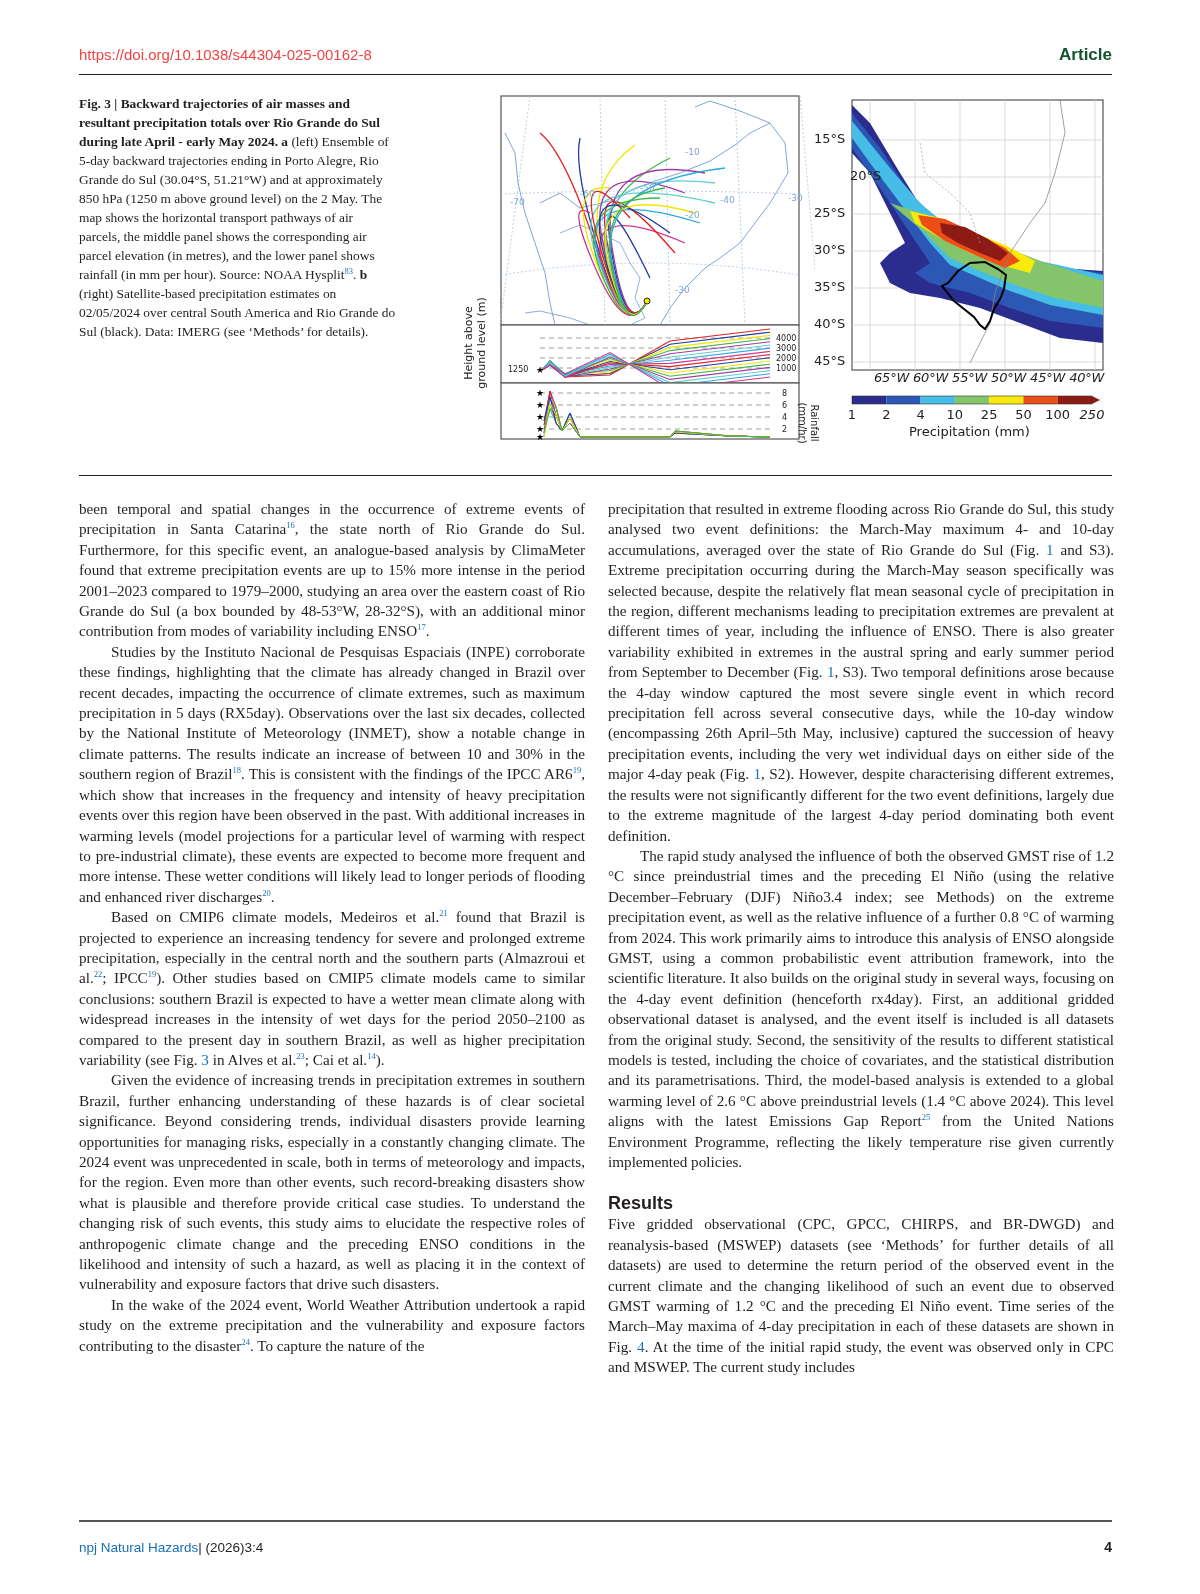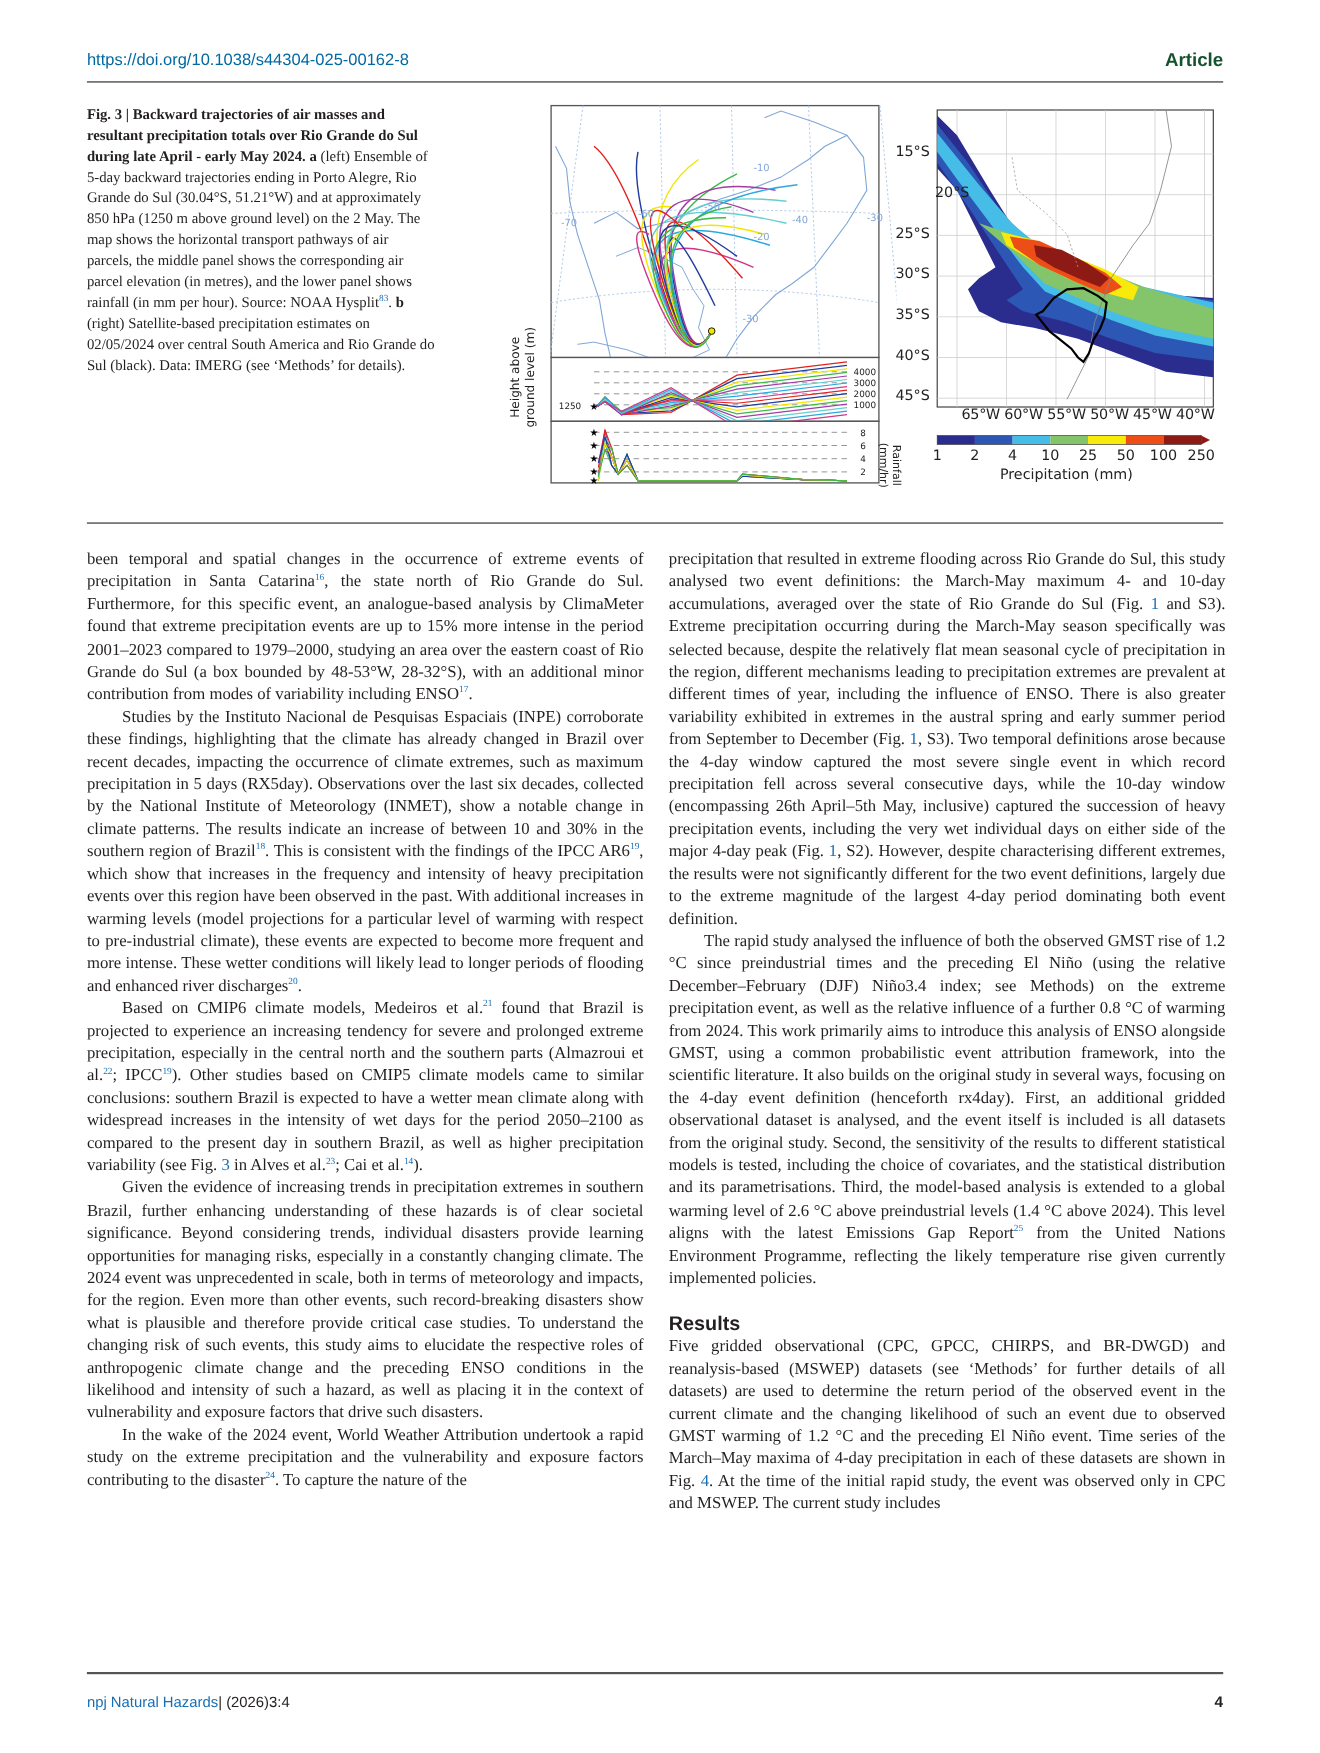--- a/index.html
+++ b/index.html
@@ -1,36 +1,36 @@
 <!DOCTYPE html>
 <html><head>
 <meta charset="utf-8">
 <style>
   html, body { margin: 0; padding: 0; background: #ffffff; }
   body { width: 1200px; height: 1594px; position: relative; overflow: hidden; font-family: "Liberation Serif", serif; color: #231f20; }
-  .header-doi { position: absolute; left: 79px; top: 46px; font-family: "Liberation Sans", sans-serif; font-size: 15px; color: #0369a1; }
+  .header-doi { position: absolute; left: 79px; top: 46px; font-family: "Liberation Sans", sans-serif; font-size: 15px; color: #ef4444; }
   .header-type { position: absolute; right: 88px; top: 45px; font-family: "Liberation Sans", sans-serif; font-size: 17px; font-weight: bold; color: #14532d; }
   .rule-top { position: absolute; left: 79px; right: 88px; top: 74px; height: 1px; background: #231f20; }
   .rule-fig { position: absolute; left: 79px; right: 88px; top: 475px; height: 1px; background: #231f20; }
   .rule-foot { position: absolute; left: 79px; right: 88px; top: 1520px; height: 2px; background: #555; }
 
   .caption { position: absolute; left: 79px; top: 94px; width: 318px; font-size: 13.4px; line-height: 19px; }
   .caption b { font-weight: bold; }
   sup.ref { color: #1a6fb4; font-size: 8.5px; vertical-align: super; line-height: 0; }
   .xref { color: #1a6fb4; }
 
   
   .fig-a { position: absolute; left: 470px; top: 93px; width: 345px; height: 350px; }
   .ylabel-height { position: absolute; left: -8px; top: 305px; transform-origin: left top; transform: rotate(-90deg); font-family: "DejaVu Sans", sans-serif; font-size: 11px; line-height: 13px; text-align: center; width: 110px; color: #222; }
   .ylabel-rain { position: absolute; left: 350px; top: 300px; transform-origin: left top; transform: rotate(90deg); font-family: "DejaVu Sans", sans-serif; font-size: 10px; line-height: 12px; text-align: center; width: 60px; color: #222; }
 
   
   .fig-b { position: absolute; left: 830px; top: 93px; width: 290px; height: 352px; }
   .lat-label { position: absolute; font-family: "DejaVu Sans", sans-serif; font-size: 13px; color: #222; }
-  .lon-labels { position: absolute; left: 44px; top: 277px; font-family: "DejaVu Sans", sans-serif; font-size: 13px; color: #222; letter-spacing: -0.2px; }
+  .lon-labels { position: absolute; left: 44px; top: 277px; font-family: "DejaVu Sans", sans-serif; font-size: 13px; color: #222; letter-spacing: -0.2px; font-style: italic; }
   .cbar-tick { position: absolute; top: 314px; font-family: "DejaVu Sans", sans-serif; font-size: 13px; color: #222; transform: translateX(-50%); }
   .cbar-title { position: absolute; left: 79px; top: 331px; font-family: "DejaVu Sans", sans-serif; font-size: 13px; color: #222; }
 
   .col { position: absolute; top: 499px; width: 506px; font-size: 15.2px; line-height: 20.4px; text-align: justify; }
   .col p { margin: 0; }
   .col p.indent { text-indent: 32px; }
   .col-left { left: 79px; }
   .col-right { left: 608px; }
   .h-results { font-family: "Liberation Sans", sans-serif; font-weight: bold; font-size: 18px; margin-top: 20px !important; line-height: 22px; text-align: left; }
   .h-sub { font-family: "Liberation Sans", sans-serif; font-weight: bold; font-size: 15px; line-height: 20px; text-align: left; }
@@ -233,21 +233,21 @@
     </div>
   <div class="lon-labels">65°W 60°W 55°W 50°W 45°W 40°W</div>
   <div id="pb-cbar-ticks">
       <div class="cbar-tick" style="left: 22px;">1</div>
       <div class="cbar-tick" style="left: 56.2857px;">2</div>
       <div class="cbar-tick" style="left: 90.5714px;">4</div>
       <div class="cbar-tick" style="left: 124.857px; text-align: center;">10</div>
       <div class="cbar-tick" style="left: 159.143px;">25</div>
       <div class="cbar-tick" style="left: 193.429px;">50</div>
       <div class="cbar-tick" style="left: 227.714px;">100</div>
-      <div class="cbar-tick" style="left: 262px;">250</div>
+      <div class="cbar-tick" style="left: 262px; font-style: italic;">250</div>
     </div>
   <div class="cbar-title">Precipitation (mm)</div>
 </div>
 
 <div class="rule-fig"></div>
 
 <div class="col col-left" id="col-left">
     <p><span>been temporal and spatial changes in the occurrence of extreme events of precipitation in Santa Catarina</span><sup class="ref">16</sup><span>, the state north of Rio Grande do Sul. Furthermore, for this specific event, an analogue-based analysis by ClimaMeter found that extreme precipitation events are up to 15% more intense in the period 2001–2023 compared to 1979–2000, studying an area over the eastern coast of Rio Grande do Sul (a box bounded by 48-53°W, 28-32°S), with an additional minor contribution from modes of variability including ENSO</span><sup class="ref">17</sup><span>.</span></p>
     <p class="indent"><span>Studies by the Instituto Nacional de Pesquisas Espaciais (INPE) corroborate these findings, highlighting that the climate has already changed in Brazil over recent decades, impacting the occurrence of climate extremes, such as maximum precipitation in 5 days (RX5day). Observations over the last six decades, collected by the National Institute of Meteorology (INMET), show a notable change in climate patterns. The results indicate an increase of between 10 and 30% in the southern region of Brazil</span><sup class="ref">18</sup><span>. This is consistent with the findings of the IPCC AR6</span><sup class="ref">19</sup><span>, which show that increases in the frequency and intensity of heavy precipitation events over this region have been observed in the past. With additional increases in warming levels (model projections for a particular level of warming with respect to pre-industrial climate), these events are expected to become more frequent and more intense. These wetter conditions will likely lead to longer periods of flooding and enhanced river discharges</span><sup class="ref">20</sup><span>.</span></p>
     <p class="indent"><span>Based on CMIP6 climate models, Medeiros et al.</span><sup class="ref">21</sup><span> found that Brazil is projected to experience an increasing tendency for severe and prolonged extreme precipitation, especially in the central north and the southern parts (Almazroui et al.</span><sup class="ref">22</sup><span>; IPCC</span><sup class="ref">19</sup><span>). Other studies based on CMIP5 climate models came to similar conclusions: southern Brazil is expected to have a wetter mean climate along with widespread increases in the intensity of wet days for the period 2050–2100 as compared to the present day in southern Brazil, as well as higher precipitation variability (see Fig. </span><span class="xref">3</span><span> in Alves et al.</span><sup class="ref">23</sup><span>; Cai et al.</span><sup class="ref">14</sup><span>).</span></p>

